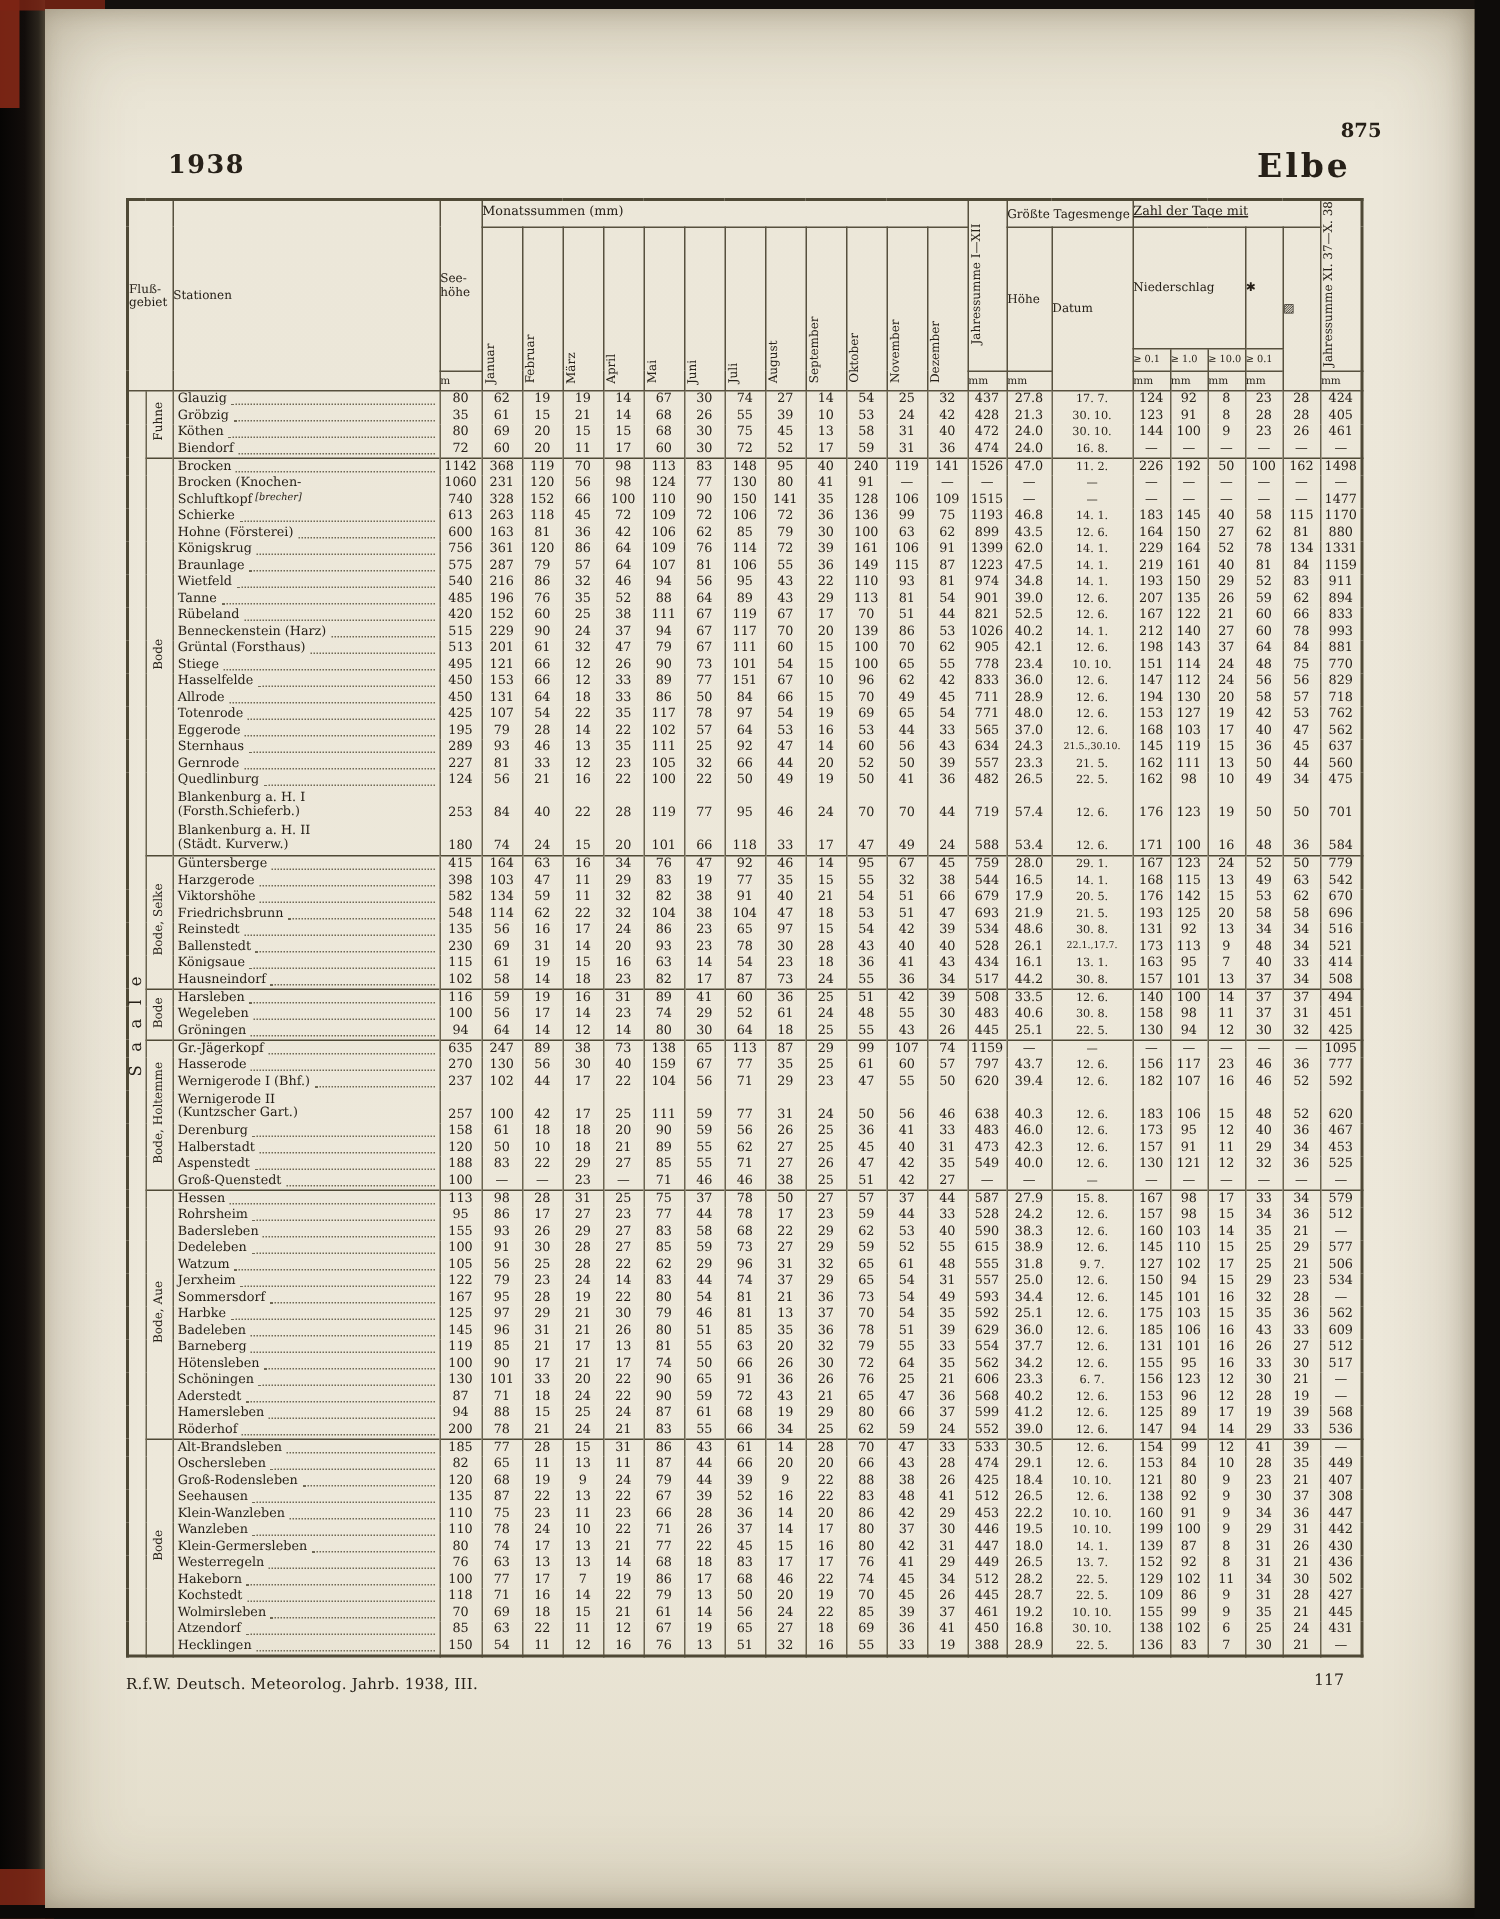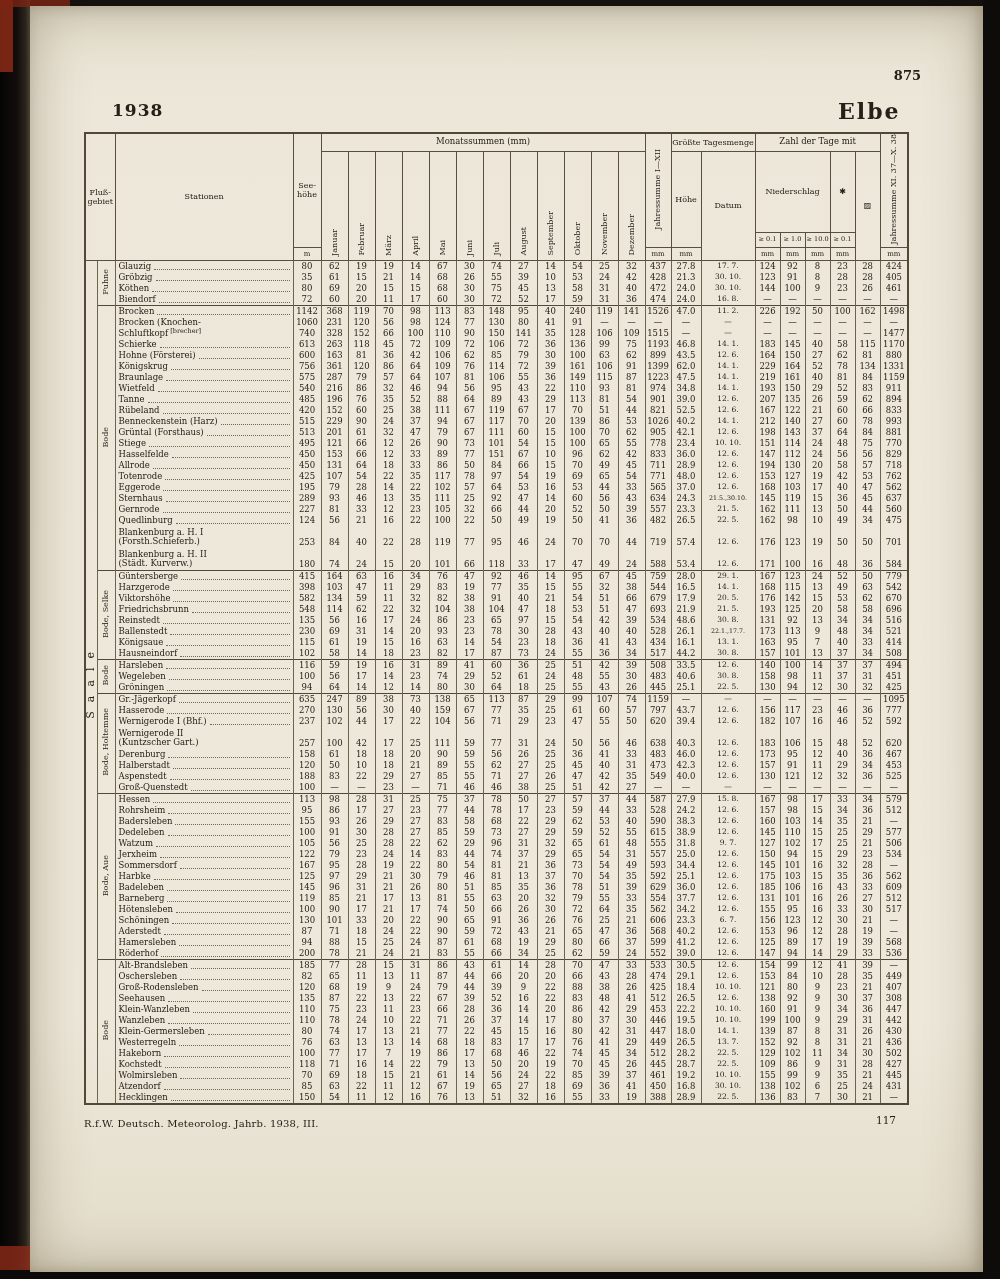--- a/index.html
+++ b/index.html
@@ -14,44 +14,44 @@
   .red-a{position:absolute;left:0;top:0;width:13px;height:72px;background:#8c2a18;opacity:.85;}
   .red-b{position:absolute;left:0;top:0;width:70px;height:7px;background:#7d2414;opacity:.8;}
   .red-c{position:absolute;left:0;top:1246px;width:36px;height:33px;background:#8c2a18;opacity:.8;}
   .edge-bottom{position:absolute;left:0;top:1270px;width:1000px;height:9px;background:#0c0a08;}
   .edge-right{position:absolute;left:983px;top:0;width:17px;height:1279px;background:#0e0c0a;}
 
   .page{position:absolute;left:30px;top:6px;width:953px;height:1266px;
     background:linear-gradient(180deg,#e6e1d0 0%,#ece7d9 8%,#ede8da 80%,#e2dcc9 100%);
     box-shadow:inset 0 0 55px rgba(92,74,44,.38), inset -4px 0 14px rgba(60,48,28,.25);}
 
-  .page-num{position:absolute;top:62px;right:62px;font-size:13px;font-weight:bold;}
+  .page-num{position:absolute;top:74px;right:62px;font-size:13px;font-weight:bold;}
   .year{position:absolute;left:82px;top:94px;font-size:17px;font-weight:bold;letter-spacing:1px;}
   .river{position:absolute;left:808px;top:92px;font-size:22px;font-weight:bold;letter-spacing:2px;}
 
   .tablewrap{position:absolute;left:54px;top:126px;}
   table{border-collapse:collapse;table-layout:fixed;width:823px;border:2px solid #4f4936;}
   th,td{border:1px solid #6b6450;padding:0;font-weight:normal;white-space:nowrap;}
-  thead th{font-size:8px;text-align:center;vertical-align:middle;line-height:1.15;border-color:#57503e;}
+  thead th{font-size:8px;text-align:left;vertical-align:middle;line-height:1.15;border-color:#57503e;}
   thead tr.h1{height:18px;}
   thead tr.h2{height:48px;}
   thead tr.h3{height:15px;}
   thead tr.h3 th{font-size:6.5px;}
   thead tr.h4{height:13px;}
   thead tr.h4 th{font-size:7px;}
   thead{border-bottom:1.5px solid #4f4936;}
   th.monthc{vertical-align:bottom;padding-bottom:2px;}
   .rot{writing-mode:vertical-rl;transform:rotate(180deg);font-size:8px;white-space:nowrap;display:inline-block;}
   .sym{font-family:"DejaVu Sans","Liberation Sans",sans-serif;font-size:8px;}
 
   tbody td{font-size:8.5px;height:11px;line-height:10px;vertical-align:middle;text-align:center;
     border-top:none;border-bottom:none;}
   tbody td.st{text-align:left;padding-left:3px;}
   .stline{display:flex;align-items:flex-end;line-height:9.5px;}
-  .stline .sup{font-size:6.5px;margin-left:2px;position:relative;top:-2px;}
+  .stline .sup{font-size:6.5px;margin-left:2px;position:relative;top:-2px;font-style:italic;}
   .leader{flex:1;margin:0 3px 1px 3px;border-bottom:1px dotted #6f6854;height:7px;min-width:4px;}
   tr.group-start td{border-top:1px solid #4f4936;}
   tr.tall td{vertical-align:bottom;height:21px;padding-bottom:1px;}
   td.fg-outer,td.fg-inner{text-align:center;vertical-align:middle;}
   .vtext{writing-mode:vertical-rl;transform:rotate(180deg);font-size:8px;display:inline-block;white-space:nowrap;}
   .region{font-size:11px;letter-spacing:9px;}
   td.datum{font-size:7.5px;}
   td.datum.sm{font-size:6.3px;}
   td.jsum,td.jsum2{font-size:8.5px;}
 
@@ -109,21 +109,21 @@
               <div>gebiet</div>
             </th>
           <th rowspan="4">Stationen</th>
           <th rowspan="3">
               <div>See-</div>
               <div>höhe</div>
             </th>
           <th colspan="12" style="font-size:8.5px;">Monatssummen (mm)</th>
           <th rowspan="3"><span class="rot">Jahressumme I—XII</span></th>
           <th colspan="2">Größte Tagesmenge</th>
-          <th colspan="5" style="font-size:8.5px;">Zahl der Tage mit</th>
+          <th colspan="5" style="font-size:8.5px;text-decoration:underline;">Zahl der Tage mit</th>
           <th rowspan="3"><span class="rot">Jahressumme XI. 37—X. 38</span></th>
         </tr>
         <tr class="h2">
           <th rowspan="3" class="monthc"><span class="rot">Januar</span></th>
           <th rowspan="3" class="monthc"><span class="rot">Februar</span></th>
           <th rowspan="3" class="monthc"><span class="rot">März</span></th>
           <th rowspan="3" class="monthc"><span class="rot">April</span></th>
           <th rowspan="3" class="monthc"><span class="rot">Mai</span></th>
           <th rowspan="3" class="monthc"><span class="rot">Juni</span></th>
           <th rowspan="3" class="monthc"><span class="rot">Juli</span></th>

